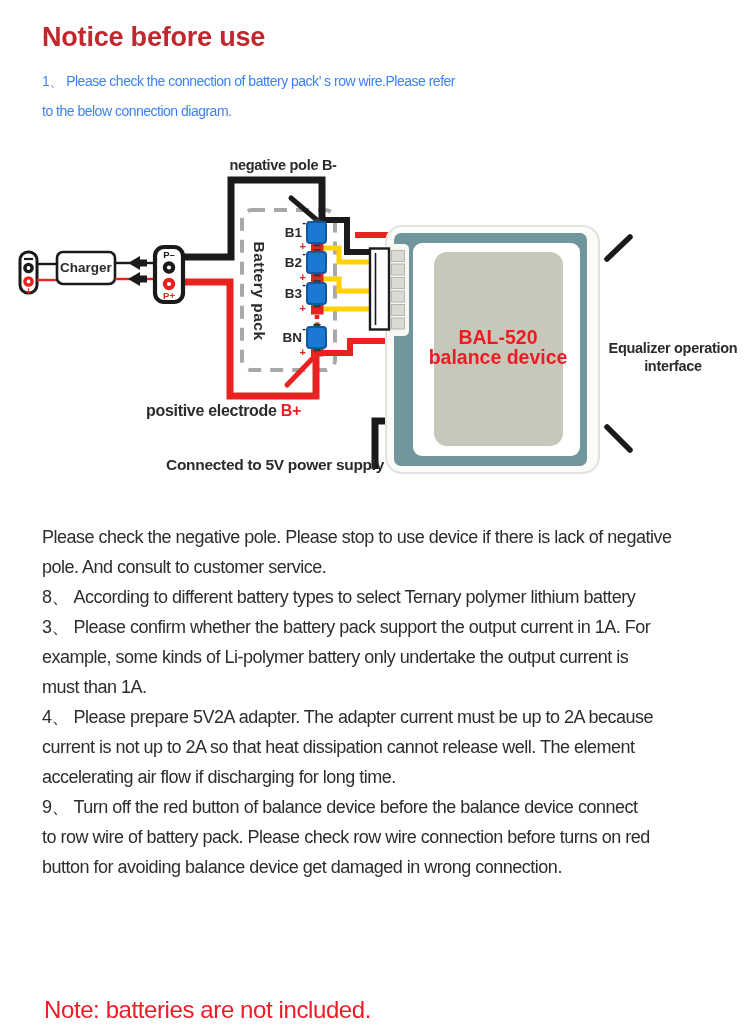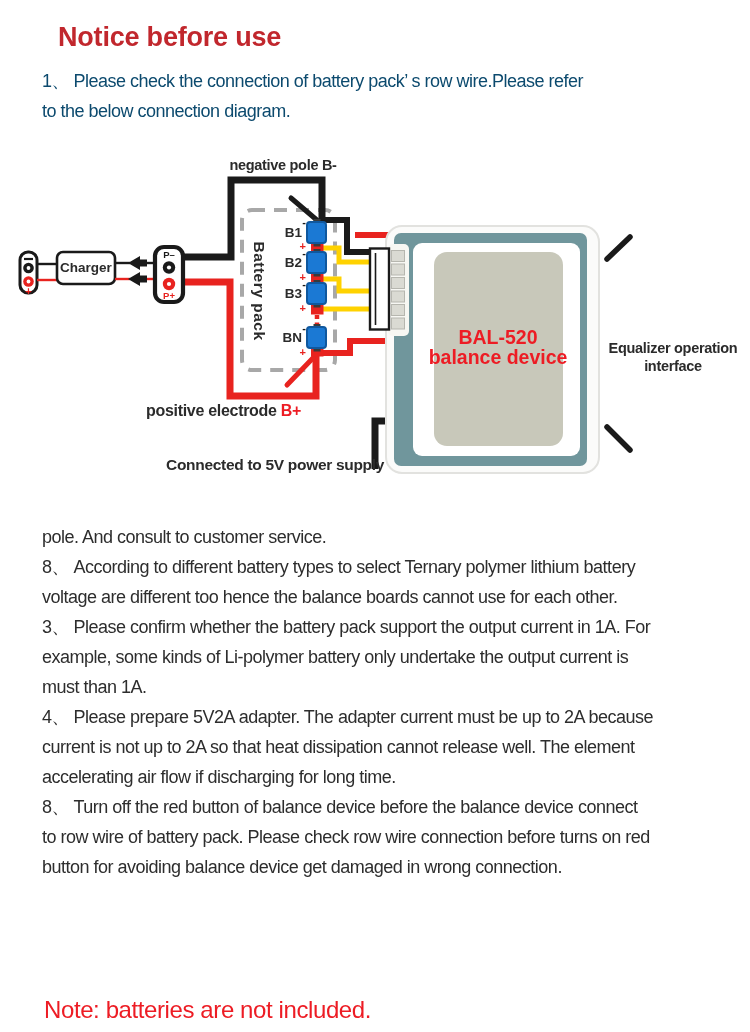--- a/index.html
+++ b/index.html
@@ -1,20 +1,20 @@
 <!DOCTYPE html>
 <html><head>
 <meta charset="utf-8">
 <style>
   html,body{margin:0;padding:0;}
   body{width:750px;height:1032px;background:#ffffff;overflow:hidden;position:relative;
        font-family:"Liberation Sans",sans-serif;}
   .abs{position:absolute;}
-  #title{left:58px;top:22px;font-size:27px;font-weight:bold;color:#c1272d;letter-spacing:-0.2px;}
-  #intro{left:42px;top:66px;color:#0c4a6e;font-size:18px;letter-spacing:-0.5px;}
+  #title{left:42px;top:22px;font-size:27px;font-weight:bold;color:#c1272d;letter-spacing:-0.2px;}
+  #intro{left:42px;top:66px;color:#3b82f6;font-size:14px;letter-spacing:-0.5px;}
   #intro .ln{height:30px;line-height:30px;white-space:nowrap;}
   #body-text{left:42px;top:522px;color:#2d2d2d;font-size:18px;letter-spacing:-0.5px;}
   #body-text .ln{height:30px;line-height:30px;white-space:nowrap;}
   #note{left:44px;top:996px;font-size:24px;color:#ed1c24;letter-spacing:-0.4px;white-space:nowrap;}
   svg text{font-family:"Liberation Sans",sans-serif;}
   .lbl{font-weight:bold;fill:#2b2b2b;}
   .wire{fill:none;stroke-linejoin:miter;}
   .leader{stroke-linecap:round;}
 </style>
 </head>
@@ -152,27 +152,27 @@
   <text class="lbl" font-size="14.5" text-anchor="middle" x="283" y="170" letter-spacing="-0.3">negative pole B-</text>
   <text font-size="16" font-weight="bold" x="146" y="416" letter-spacing="-0.3">
     <tspan fill="#2b2b2b">positive electrode </tspan><tspan fill="#ed1c24">B+</tspan>
   </text>
   <text class="lbl" font-size="15.5" x="166" y="470" letter-spacing="-0.3">Connected to 5V power supply</text>
   <text class="lbl" font-size="14.5" text-anchor="middle" x="673" y="353" letter-spacing="-0.3">Equalizer operation</text>
   <text class="lbl" font-size="14.5" text-anchor="middle" x="673" y="371" letter-spacing="-0.3">interface</text>
 </svg>
 
 <div class="abs" id="body-text">
+  <div class="ln">Please check the negative pole. Please stop to use device if there is lack of negative</div>
   <div class="ln">pole. And consult to customer service.</div>
   <div class="ln">8、 According to different battery types to select Ternary polymer lithium battery</div>
-  <div class="ln">voltage are different too hence the balance boards cannot use for each other.</div>
   <div class="ln">3、 Please confirm whether the battery pack support the output current in 1A. For</div>
   <div class="ln">example, some kinds of Li-polymer battery only undertake the output current is</div>
   <div class="ln">must than 1A.</div>
   <div class="ln">4、 Please prepare 5V2A adapter. The adapter current must be up to 2A because</div>
   <div class="ln">current is not up to 2A so that heat dissipation cannot release well. The element</div>
   <div class="ln">accelerating air flow if discharging for long time.</div>
-  <div class="ln">8、 Turn off the red button of balance device before the balance device connect</div>
+  <div class="ln">9、 Turn off the red button of balance device before the balance device connect</div>
   <div class="ln">to row wire of battery pack. Please check row wire connection before turns on red</div>
   <div class="ln">button for avoiding balance device get damaged in wrong connection.</div>
 </div>
 
 <div class="abs" id="note">Note: batteries are not included.</div>
 
 </body></html>

